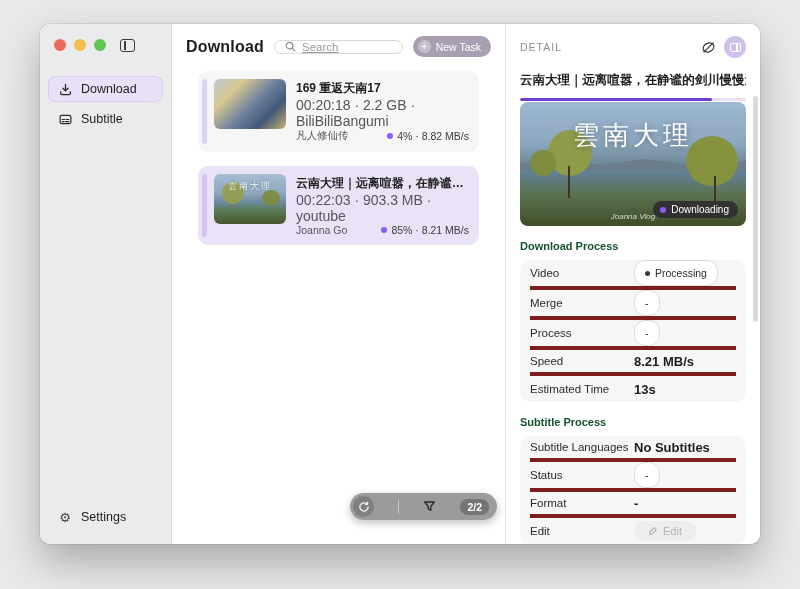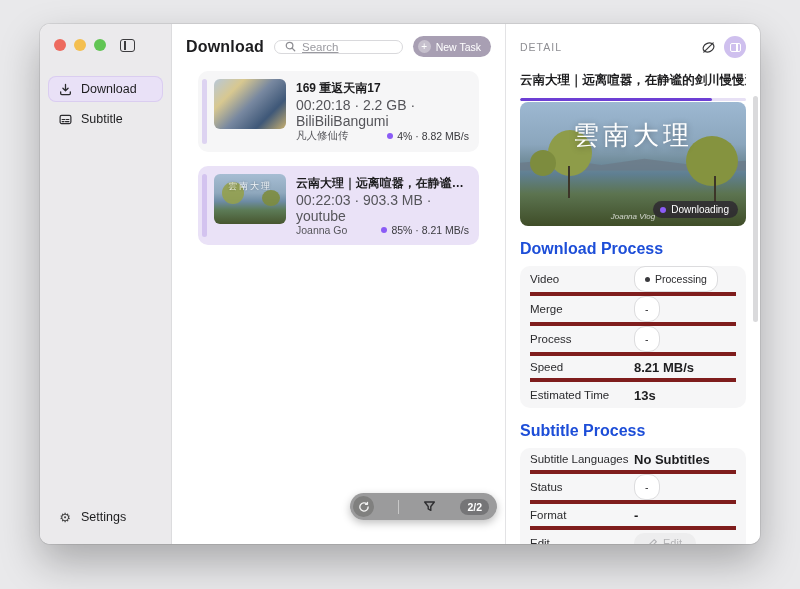--- a/index.html
+++ b/index.html
@@ -110,21 +110,21 @@
     background:#6b7b88; clip-path:polygon(0 100%,0 45%,18% 20%,36% 60%,55% 15%,74% 55%,100% 30%,100% 100%); opacity:.8; }
   .hero .tree { position:absolute; border-radius:50%; background:#8e9c49; }
   .hero .trunk { position:absolute; width:2px; background:#3c3528; }
   .hero-title { position:absolute; top:16px; left:0; right:0; text-align:center; color:#fff;
     font-size:26px; letter-spacing:4px; text-shadow:0 1px 6px rgba(0,0,0,.35);
     font-family:"Liberation Serif","DejaVu Serif",serif; white-space:nowrap; }
   .hero-watermark { position:absolute; bottom:5px; left:0; right:0; text-align:center; color:rgba(255,255,255,.75);
     font-size:8px; font-style:italic; }
   .hero-badge { position:absolute; right:8px; bottom:8px; background:rgba(42,36,48,.78); border-radius:11px;
     color:#fff; font-size:10px; padding:3px 9px 3px 7px; display:flex; align-items:center; gap:5px; }
-  .section-heading { font-size:16px; font-weight:bold; margin:14px 0 8px 0; color:#1d4ed8; }
+  .section-heading { font-size:11px; font-weight:bold; margin:14px 0 8px 0; color:#14532d; }
   .info-card { background:#f6f6f7; border-radius:10px; padding:0 10px; }
   .info-row { display:flex; align-items:center; min-height:26px; border-bottom:4px solid #7f1d1d; }
   .info-row:last-child { border-bottom:none; }
   .info-label { font-size:11.5px; color:#2b2b2e; flex:none; width:104px; }
   .info-value { font-size:13px; color:#1d1d1f; font-weight:bold; }
   .pill { display:inline-flex; align-items:center; gap:5px; border:1px solid #dcdcde; background:#fff;
     border-radius:11px; padding:6px 10px; font-size:10.5px; color:#2b2b2e; font-weight:normal; }
   .pill .dot { width:5px; height:5px; border-radius:50%; background:#3a3a3e; }
   .edit-btn { border:none; background:#ededee; color:#b3b3b6; border-radius:12px; font-size:11px;
     padding:4px 14px; display:inline-flex; align-items:center; gap:5px; font-family:inherit; }

